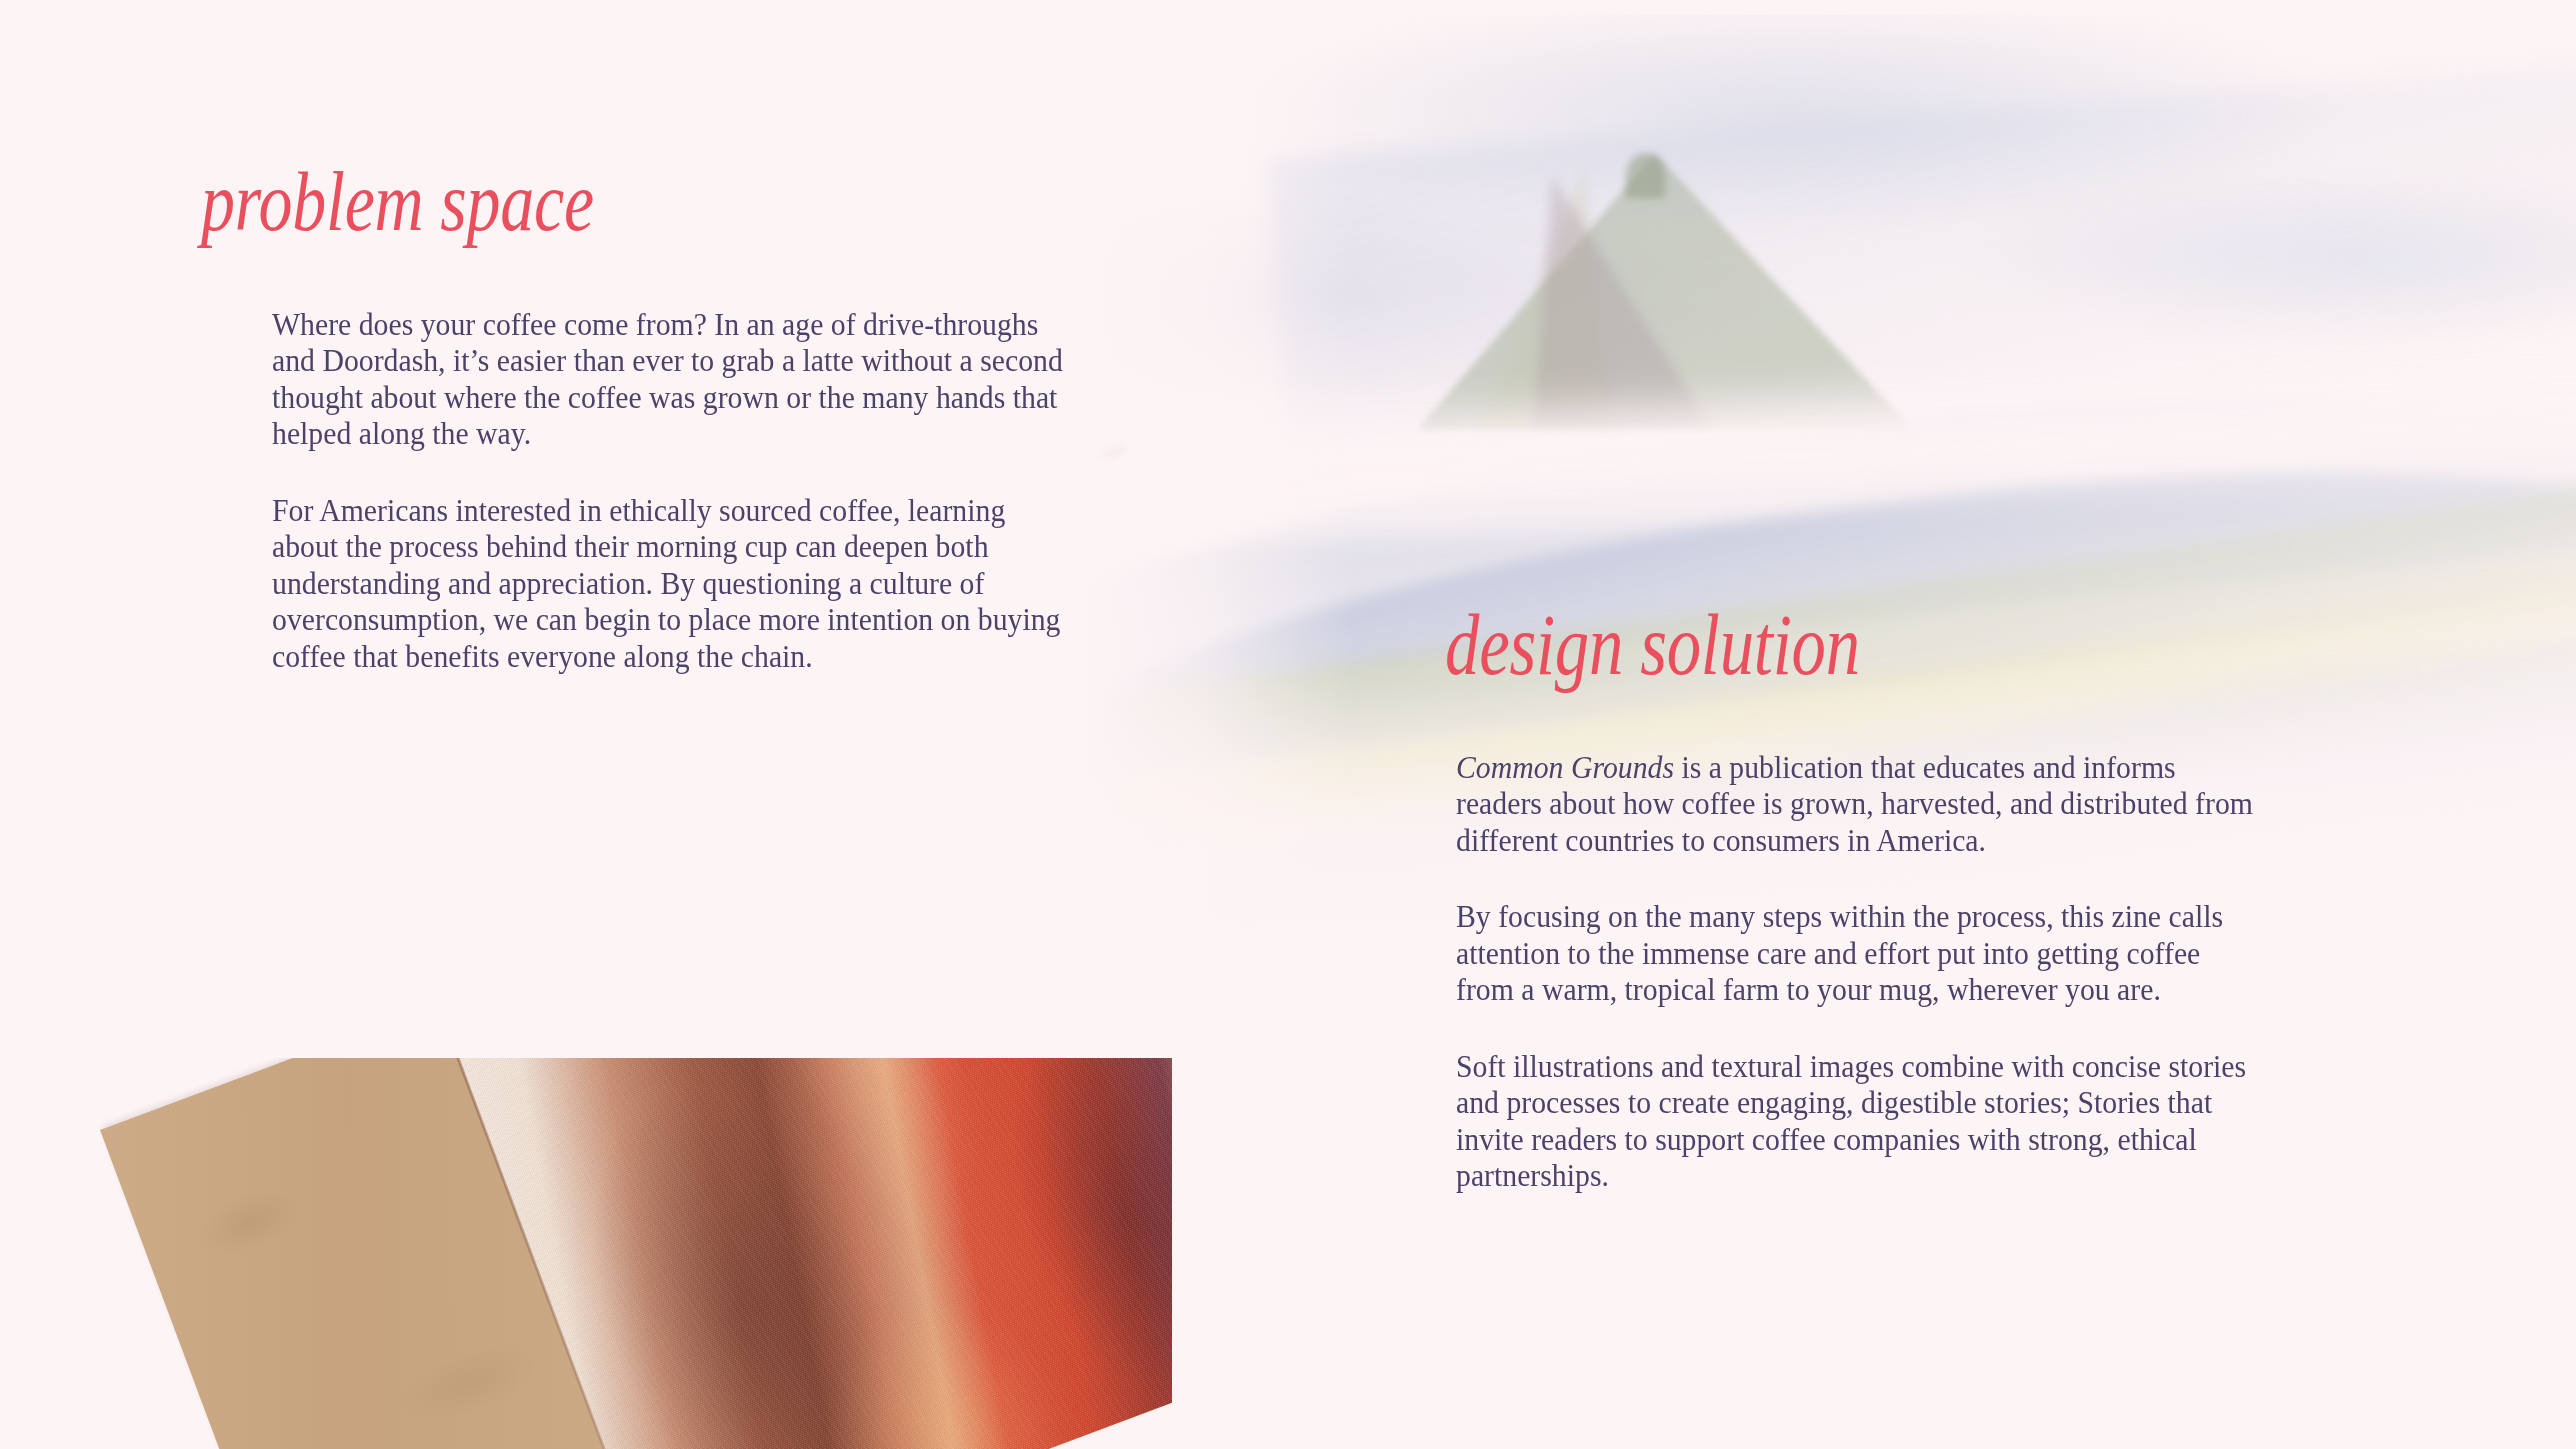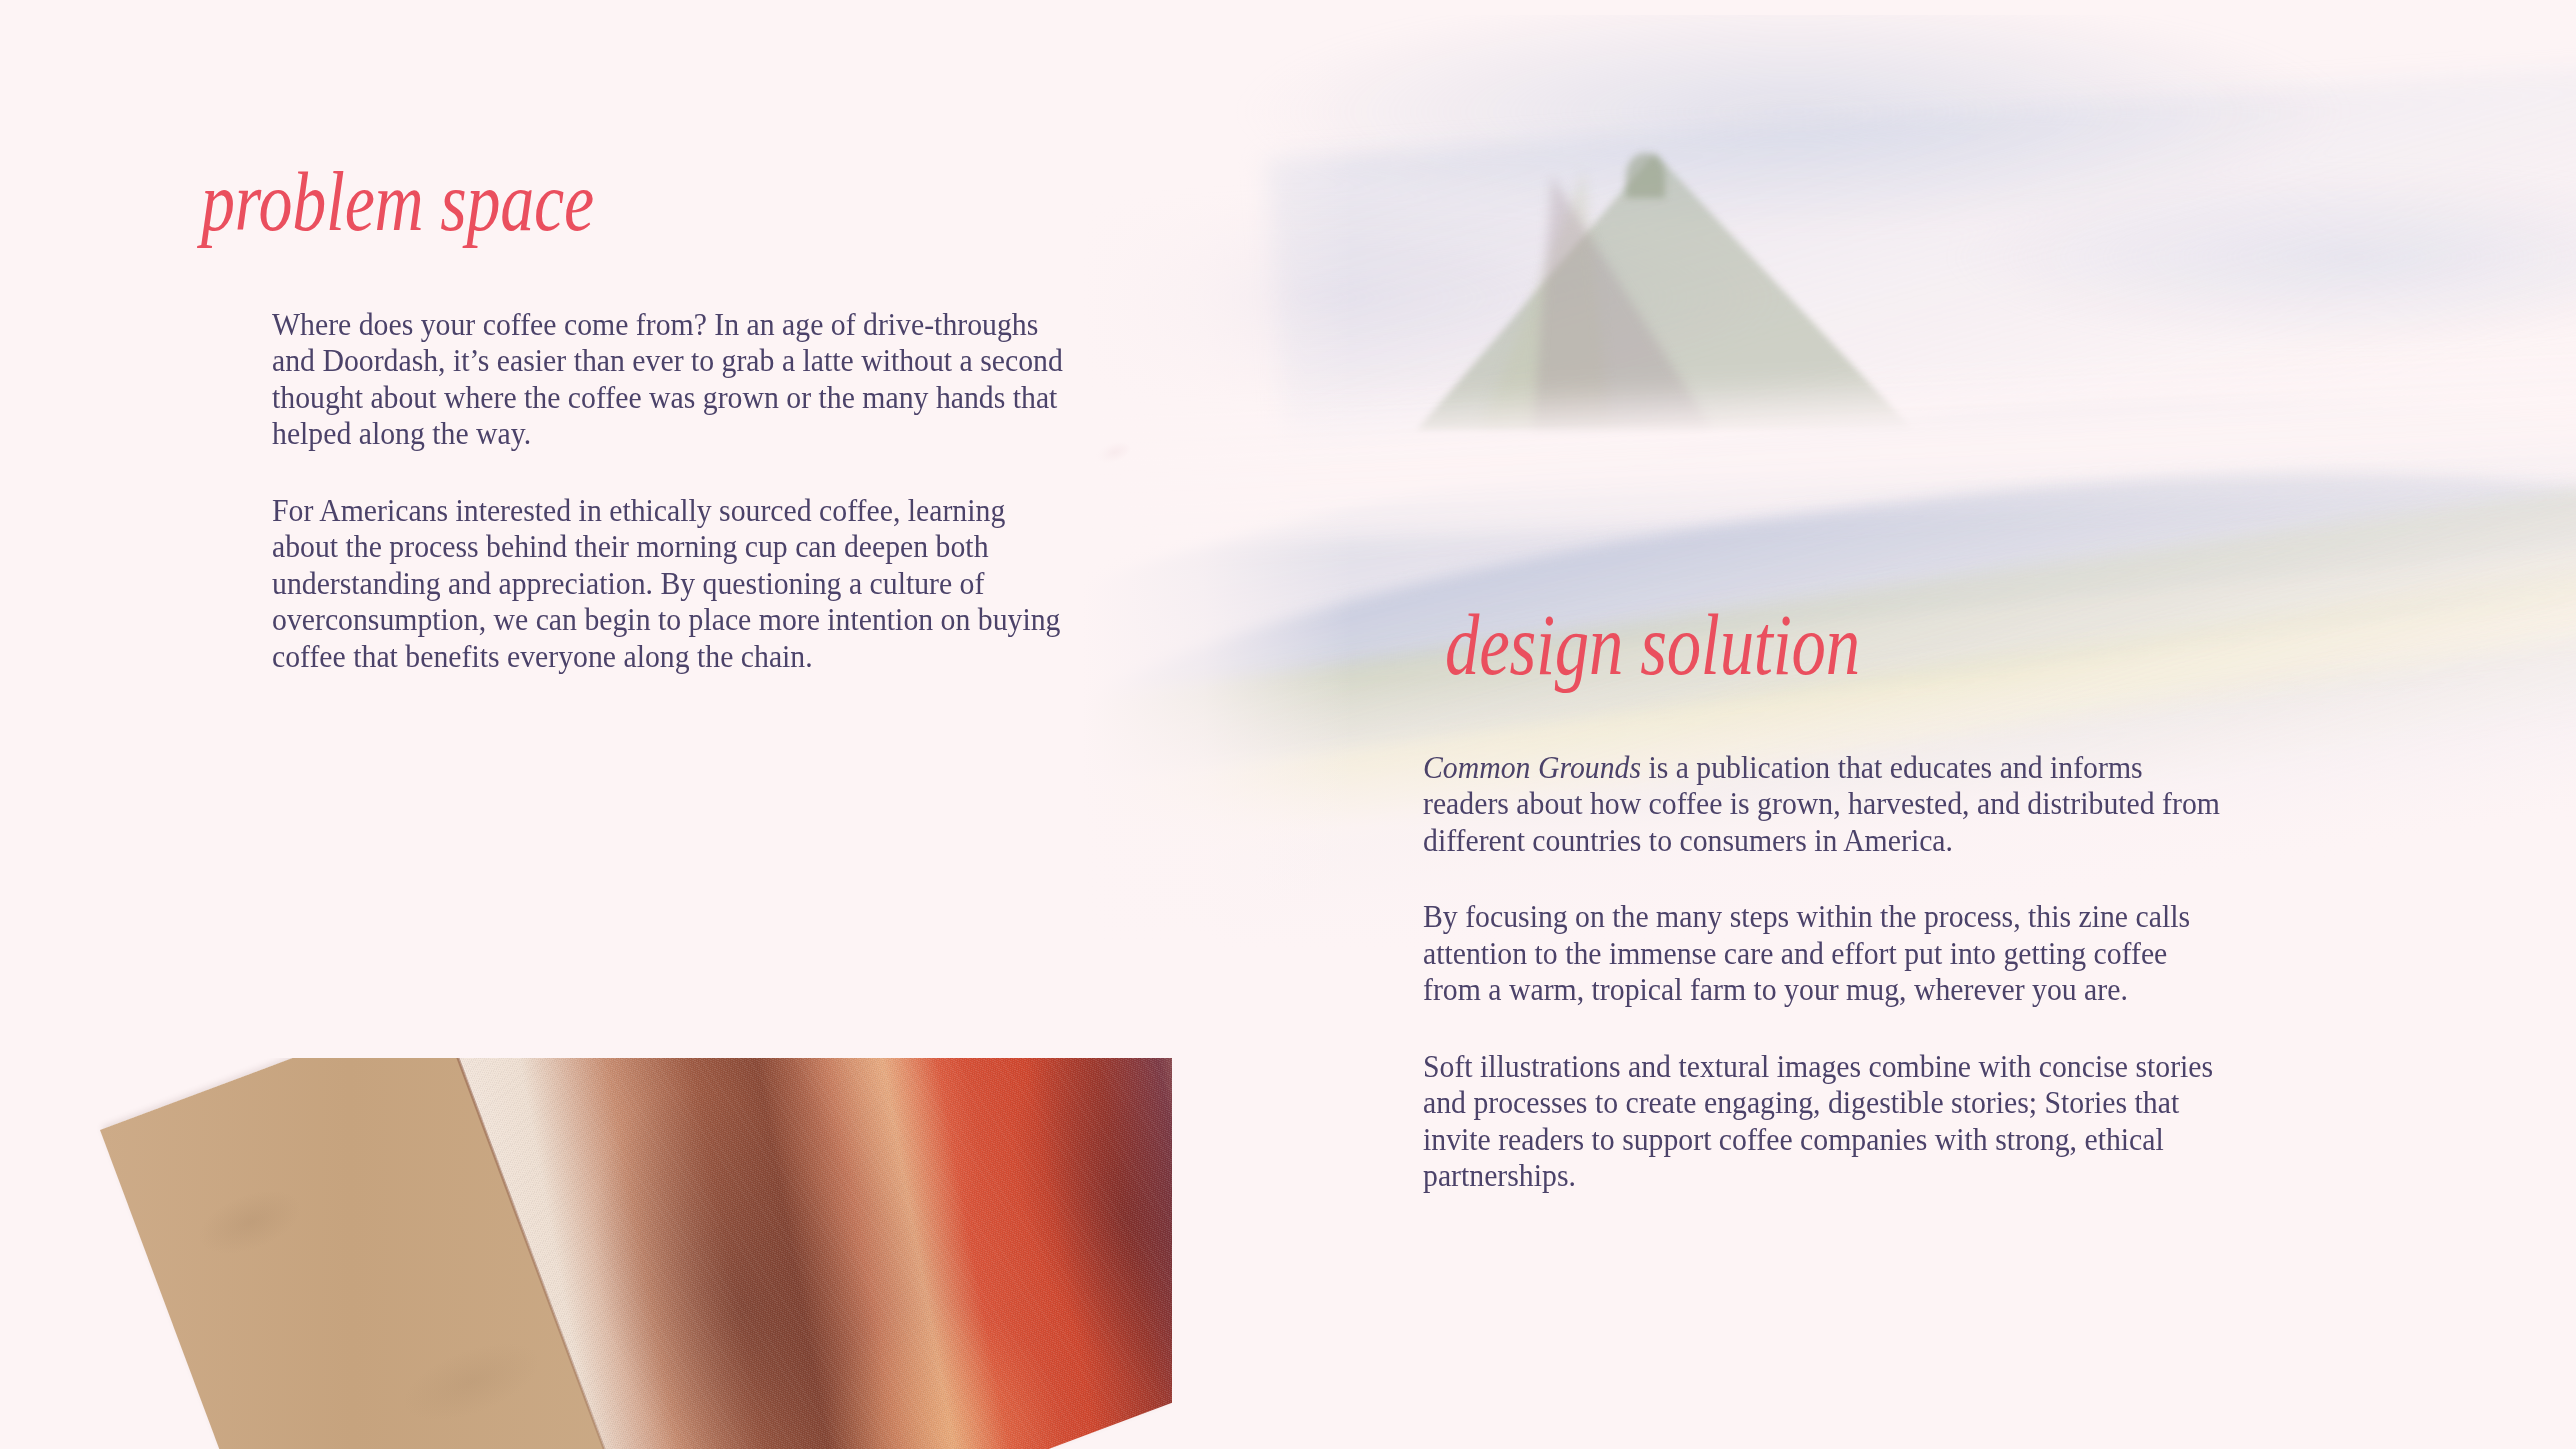--- a/index.html
+++ b/index.html
@@ -180,21 +180,21 @@
   }
   #head-design {
     left: 1445px;
     top: 580px;
     font-size: 86px;
   }
 
   
   .col { position: absolute; }
   #col-left  { left: 272px;  top: 291px;  width: 857px; }
-  #col-right { left: 1423px; top: 734px; width: 866px; }
+  #col-right { left: 1456px; top: 734px; width: 866px; }
 
   .para {
     color: #4b4269;
     font-size: 32px;
     line-height: 1.14;
     margin: 0 0 40px 0;
     font-family: "Liberation Serif", "DejaVu Serif", serif;
     transform: scaleX(0.93);
     transform-origin: left top;
   }

